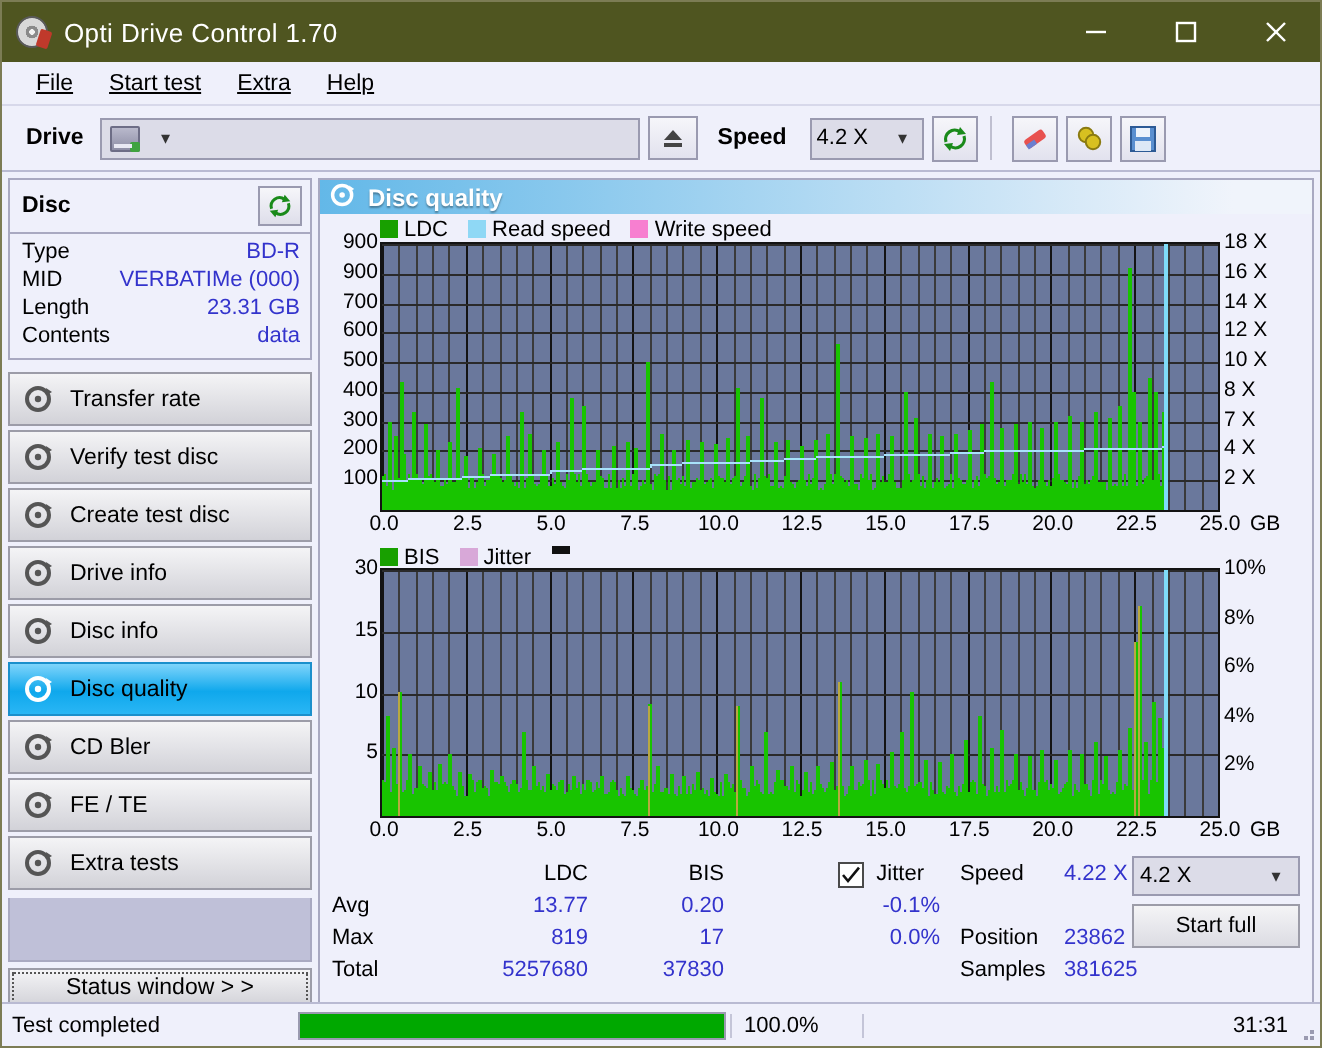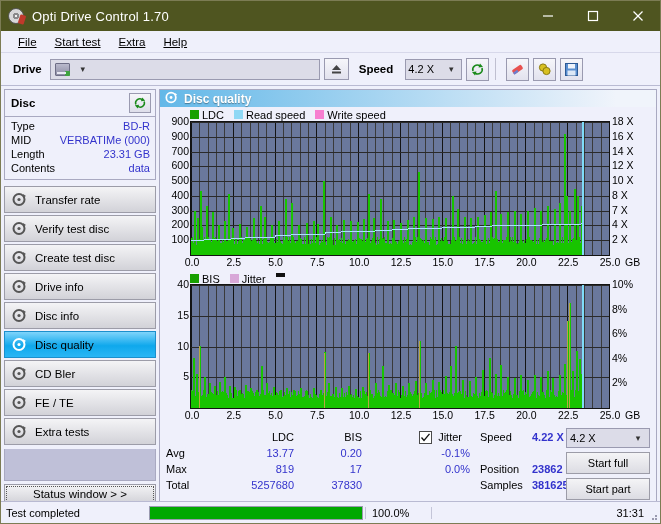--- a/index.html
+++ b/index.html
@@ -213,21 +213,21 @@
   .c-bis { width: 68px; text-align: right; }
   .c-jit { width: 116px; text-align: right; padding-right: 8px;}
   .jit-head { display: flex; align-items: center; justify-content: flex-end; gap: 6px; padding-right: 8px;}
   .chk {
     width: 13px; height: 13px; border: 1px solid #4a4a4a; background: #fff;
     display: inline-flex; align-items: center; justify-content: center;
   }
   .right-stats { font-size: 11px; margin-left: 2px; }
   .rs-row { display: flex; height: 16px; align-items: center; }
   .rs-k { width: 52px; color: #000; }
-  .rs-v { width: 64px; color: #3333cc; font-weight: bold; }
+  .rs-v { width: 64px; color: #3333cc; }
   .btn-col { position: absolute; right: 6px; top: 5px; width: 84px; }
   .mini-combo {
     width: 84px; height: 20px; background: #dcdce8; border: 1px solid #9a9ab0;
     display: flex; align-items: center; padding: 0 3px; font-size: 11px; margin-bottom: 4px;
   }
   .act-btn {
     width: 84px; height: 22px; margin-bottom: 4px;
     background: linear-gradient(#f4f4f6, #dcdce3);
     border: 1px solid #9c9ca8;
     display: flex; align-items: center; justify-content: center; font-size: 11px;
@@ -1096,21 +1096,21 @@
         <span class="it">
           <span class="sw" style="background:#d8a8d8"></span>
           <span>Jitter</span>
         </span>
         <span style="display:inline-block;width:9px;height:4px;background:#111;margin-bottom:7px;"></span>
       </div>
 
       <div class="chart-wrap">
         <div class="chart-row">
           <div class="yaxis-l" id="c2-yl" style="height: 123px;">
-              <span class="ytick" style="top: 0px;">40</span>
+              <span class="ytick" style="top: 0px;">30</span>
               <span class="ytick" style="top: 30.75px;">15</span>
               <span class="ytick" style="top: 61.5px;">10</span>
               <span class="ytick" style="top: 92.25px;">5</span>
             </div>
           <div class="plot" id="plot2" style="width:420px;height:125px">
               <div class="vgrid major" style="left: 0px;"></div>
               <div class="vgrid" style="left: 8px; background: rgb(58, 58, 58);"></div>
               <div class="vgrid" style="left: 17px; background: rgb(58, 58, 58);"></div>
               <div class="vgrid" style="left: 25px; background: rgb(58, 58, 58);"></div>
               <div class="vgrid" style="left: 33px; background: rgb(58, 58, 58);"></div>
@@ -1711,23 +1711,20 @@
         </div>
 
         <div class="btn-col">
           <div class="mini-combo">
             <span class="combo-text">4.2 X</span>
             <span class="combo-arrow">▾</span>
           </div>
           <div class="act-btn">
             <span>Start full</span>
           </div>
-          <div class="act-btn">
-            <span>Start part</span>
-          </div>
         </div>
       </div>
     </div>
   </div>
 
   <div class="statusbar">
     <div class="sb-text">Test completed</div>
     <div class="sb-progress">
       <div class="sb-fill" id="sb-fill" style="width: 100%;"></div>
     </div>

